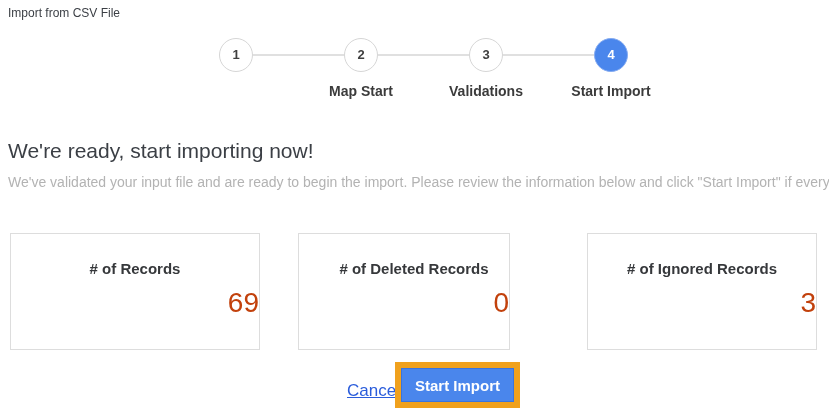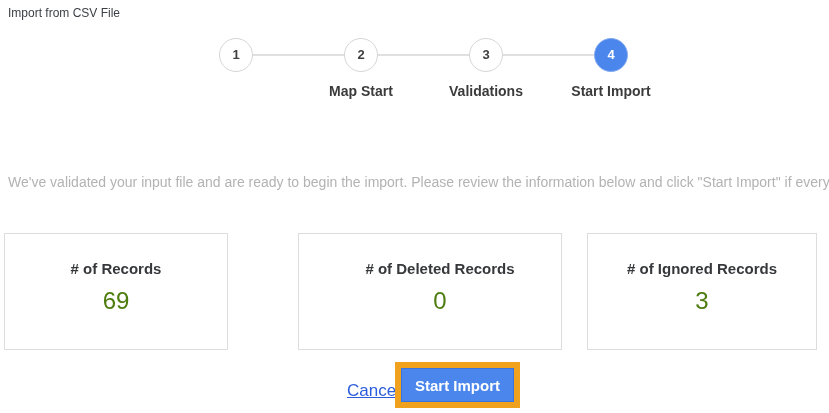--- a/index.html
+++ b/index.html
@@ -91,33 +91,34 @@
   }
   
   .stat-box {
     position: absolute;
     top: 233px;
     height: 117px;
     border: 1px solid #dddddd;
     background: #ffffff;
     text-align: center;
   }
-  .stat-box.b1 { left: 4px;  width: 224px; }
-  .stat-box.b2 { left: 298px; width: 264px; padding-left: 20px; }
+  .stat-box.b1 { left: 10px;  width: 250px; }
+  .stat-box.b2 { left: 298px; width: 212px; padding-left: 20px; }
   .stat-box.b3 { left: 587px; width: 230px; }
   .stat-label {
     margin-top: 26px;
     font-size: 15px;
     font-weight: bold;
     color: #36383b;
   }
   .stat-value {
     margin-top: 10px;
-    font-size: 24px;
-    color: #4d7c0f;
+    font-size: 28px;
+    color: #c2410c;
+    text-align: right;
   }
   
   .cancel-link {
     position: absolute;
     left: 347px;
     top: 381px;
     font-size: 17px;
     color: #2a5cdb;
     text-decoration: underline;
     cursor: pointer;
@@ -164,20 +165,21 @@
     <div class="step s3">
       <div class="circle">3</div>
       <div class="step-label">Validations</div>
     </div>
     <div class="step s4 active">
       <div class="circle">4</div>
       <div class="step-label">Start Import</div>
     </div>
   </div>
 
+  <div class="ready-heading">We're ready, start importing now!</div>
   <div class="description">We've validated your input file and are ready to begin the import. Please review the information below and click "Start Import" if everything looks alright.</div>
 
   <div class="stat-box b1">
     <div class="stat-label"># of Records</div>
     <div class="stat-value">69</div>
   </div>
   <div class="stat-box b2">
     <div class="stat-label"># of Deleted Records</div>
     <div class="stat-value">0</div>
   </div>

